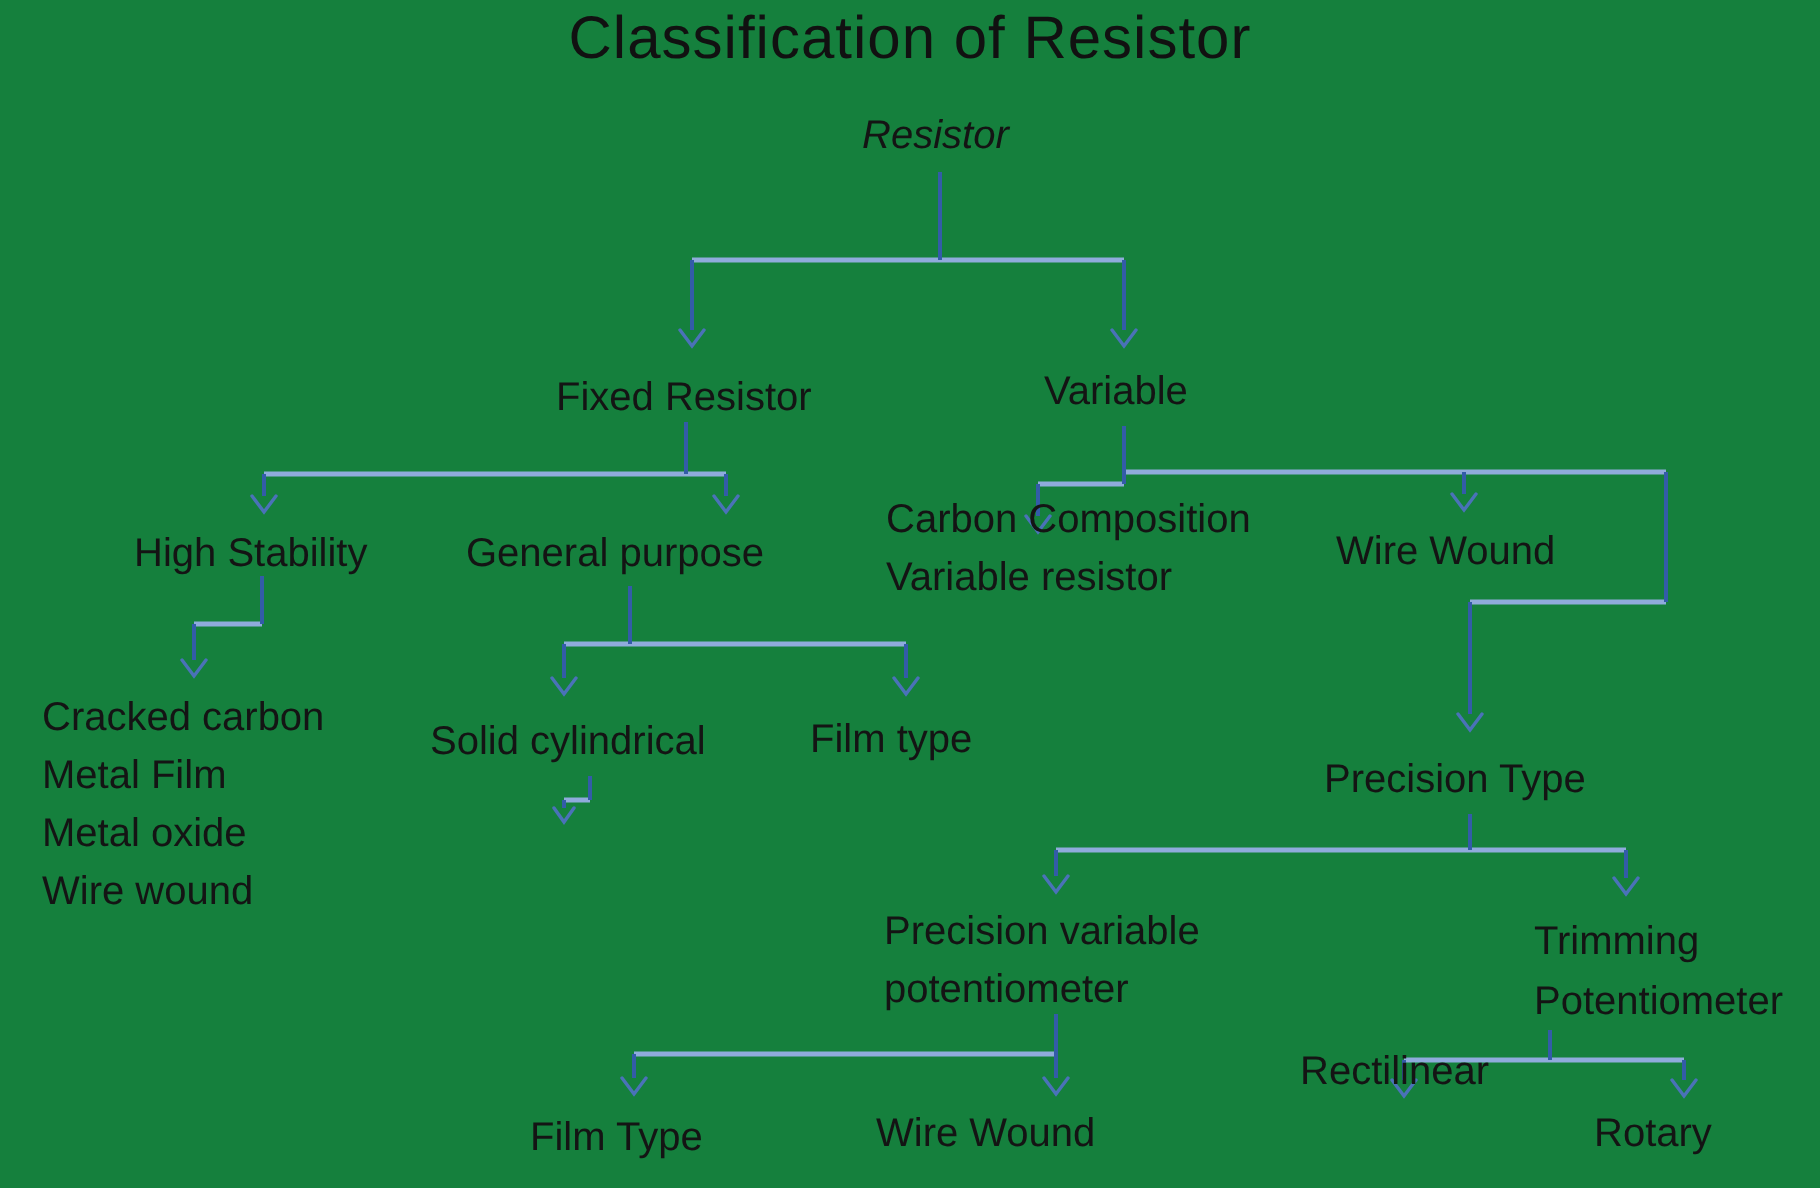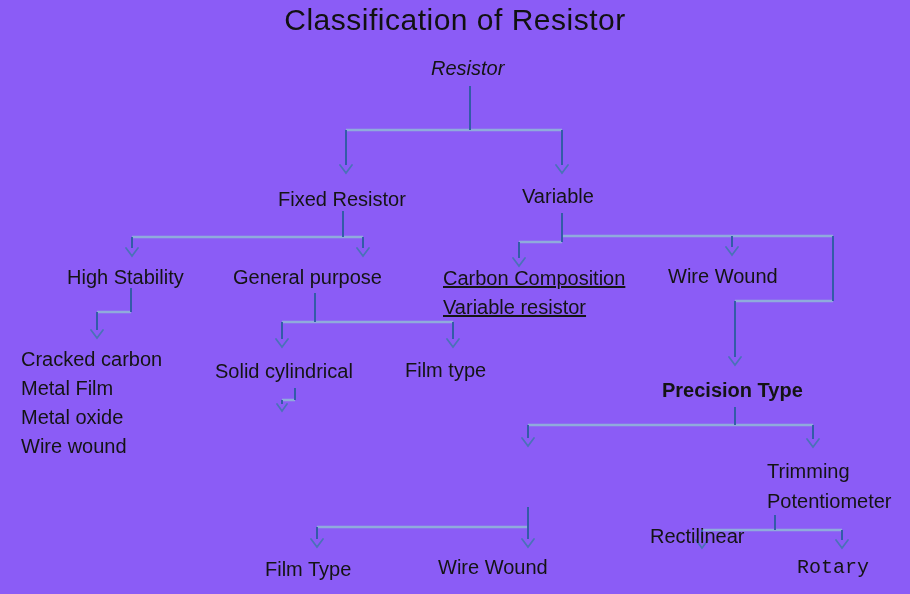--- a/index.html
+++ b/index.html
@@ -5,21 +5,21 @@
   html, body {
     margin: 0;
     padding: 0;
     background: #ffffff;
     font-family: "Liberation Sans", sans-serif;
   }
   .stage {
     position: relative;
     width: 910px;
     height: 594px;
-    background: #8b5cf6;
+    background: #15803d;
     overflow: hidden;
   }
   .connectors {
     position: absolute;
     left: 0;
     top: 0;
     width: 910px;
     height: 594px;
   }
   .title {
@@ -71,32 +71,34 @@
   <div class="node" style="left:21px; top:345px;">Cracked carbon
 Metal Film
 Metal oxide
 Wire wound</div>
 
   <div class="node" style="left:215px; top:357px;">Solid cylindrical</div>
 
   <div class="node" style="left:405px; top:356px;">Film type</div>
 
 
-  <div class="node" style="left:443px; top:264px;text-decoration:underline;">Carbon Composition
+  <div class="node" style="left:443px; top:246px;">Carbon Composition
 Variable resistor</div>
 
   <div class="node" style="left:668px; top:262px;">Wire Wound</div>
 
-  <div class="node" style="left:662px; top:376px;font-weight:bold;">Precision Type</div>
+  <div class="node" style="left:662px; top:376px;">Precision Type</div>
 
+  <div class="node" style="left:442px; top:452px;">Precision variable
+potentiometer</div>
 
   <div class="node lh30" style="left:743px; top:456px;margin-left:24px;">Trimming
 Potentiometer</div>
 
   <div class="node" style="left:265px; top:555px;">Film Type</div>
 
   <div class="node" style="left:438px; top:553px;">Wire Wound</div>
 
   <div class="node" style="left:650px; top:522px;">Rectilinear</div>
 
-  <div class="node" style="left:797px; top:553px;font-family:Liberation Mono, monospace;">Rotary</div>
+  <div class="node" style="left:797px; top:553px;">Rotary</div>
 
 </div>
 
 </body></html>

